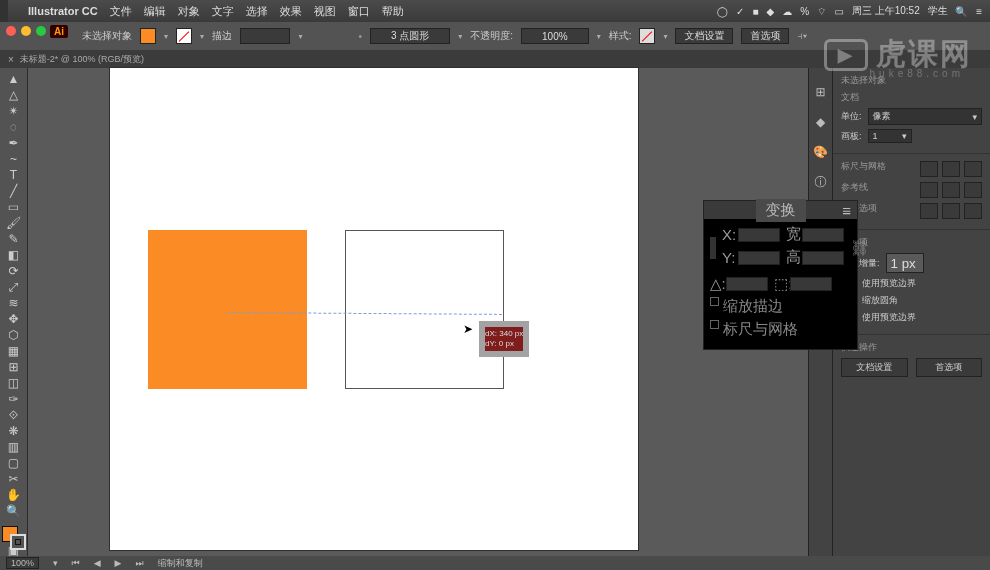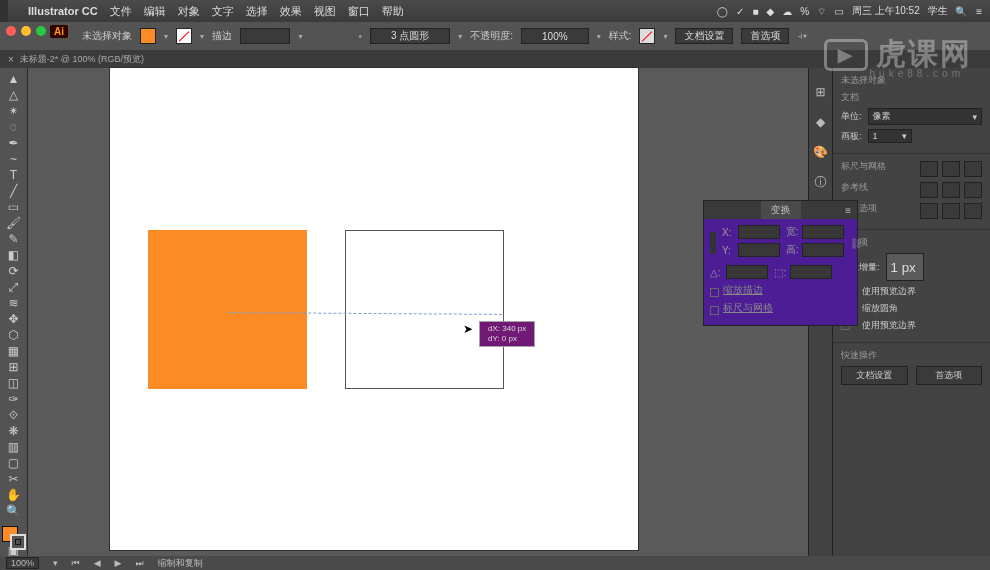--- a/index.html
+++ b/index.html
@@ -35,48 +35,48 @@
 .fillstroke .fs-stroke{position:absolute;width:16px;height:16px;background:#535353;border:2px solid #ddd;top:8px;left:8px;}
 .fillstroke .fs-stroke::after{content:"";position:absolute;inset:3px;border:1px solid #111;background:#535353;}
 
 
 .canvas-wrap { flex:1; background:#5a5a5a; position:relative; }
 .artboard { position:absolute; left:82px; top:0; width:528px; height:482px; background:#fff; box-shadow:0 0 0 1px #2f2f2f; }
 .sq-orange { position:absolute; left:38px; top:162px; width:159px; height:159px; background:#fb8b24;}
 .sq-outline { position:absolute; left:235px; top:162px; width:159px; height:159px; background:#fff; border:1px solid #555;}
 .guide-line { position:absolute; left:118px; top:244px; width:274px; height:0; border-top:1px dashed #7aa0d8; transform: rotate(0.4deg); transform-origin:left;}
 .cursor { position:absolute; left:353px; top:254px; color:#000; font-size:12px;}
-.measure { position:absolute; left:369px; top:253px; background:#701a75; color:#ddd; font-size:8px; line-height:10px; padding:2px 8px; border:1px solid #a3a3a3;}
-
-
-.float-panel { position:absolute; left:675px; top:132px; width:155px; background:#4c1d95; border:1px solid #222; color:#bbb; font-size:10px;}
+.measure { position:absolute; left:369px; top:253px; background:#7f1d1d; color:#ddd; font-size:8px; line-height:10px; padding:2px 0; border:6px solid #a3a3a3;}
+
+
+.float-panel { position:absolute; left:675px; top:132px; width:155px; background:#000000; border:1px solid #222; color:#bbb; font-size:15px;}
 .float-panel .hdr { height:18px; background:#3a3a3a; display:flex; align-items:center; justify-content:center; position:relative;}
 .float-panel .hdr .tabp{background:#4a4a4a;padding:2px 10px;}
 .float-panel .body { padding:6px 6px 10px;}
 .float-panel .row { display:flex; gap:6px; align-items:center; margin-bottom:4px;}
 .float-panel .anchor { width:22px; height:22px; display:grid; grid-template:repeat(3,1fr)/repeat(3,1fr); gap:1px; background:#333; padding:2px;}
 .float-panel .anchor div{background:#666;}
 .float-panel .fld { background:#383838; border:1px solid #222; width:42px; height:14px; color:#888; padding-left:3px;}
 .float-panel .lbl { width:10px; color:#999;}
 .float-panel .big { height:36px; background:#414141; margin:10px 0 6px; display:flex; align-items:center; justify-content:center; color:#777;}
-.float-panel .chk { display:flex; align-items:flex-end; gap:4px; color:#888; margin-top:4px;text-decoration:underline;}
+.float-panel .chk { display:flex; align-items:flex-start; gap:4px; color:#888; margin-top:4px;}
 .float-panel .chk .box{width:9px;height:9px;border:1px solid #666;}
 
 
 .right-col { width:158px; background:#434343; border-left:1px solid #222; color:#ccc; font-size:9px; display:flex; flex-direction:column;}
 .right-col .sect { padding:6px 8px; border-bottom:1px solid #333;}
 .right-col .title { color:#999; font-size:9px; margin-bottom:4px;}
 .right-col .line { display:flex; align-items:center; gap:6px; margin-bottom:4px;}
 .right-col .sel { background:#333; border:1px solid #222; padding:1px 4px; display:flex; align-items:center; gap:4px; flex:1; justify-content:space-between;}
 .right-col .btn-row { display:flex; gap:4px;}
 .right-col .btn-row .b{width:18px;height:16px;background:#3a3a3a;border:1px solid #222;}
 .right-col .flat-btn{background:#3a3a3a;border:1px solid #222;padding:2px 10px;font-size:9px;}
 .right-col .chk { display:flex; align-items:center; gap:12px; margin-bottom:4px;}
 .right-col .chk .box{width:9px;height:9px;border:1px solid #666;}
-.right-col .inp { background:#5a5a5a; border:1px solid #222; color:#ddd; padding:0 4px; height:28px; width:38px;}
+.right-col .inp { background:#5a5a5a; border:1px solid #222; color:#ddd; padding:0 4px; height:20px; width:38px;}
 
 
 .mini-dock { width:24px; background:#434343; border-left:1px solid #222; display:flex; flex-direction:column; align-items:center; gap:14px; padding-top:16px;}
 .mini-dock .mi{width:16px;height:16px;color:#bbb;display:flex;align-items:center;justify-content:center;font-size:12px;}
 
 
 .status { position:absolute; bottom:0; left:0; right:0; height:14px; background:#4a4a4a; color:#bbb; font-size:9px; display:flex; align-items:center; padding:0 6px; gap:14px;}
 .status .zoom{background:#3a3a3a;border:1px solid #222;padding:0 4px;}
 
 

